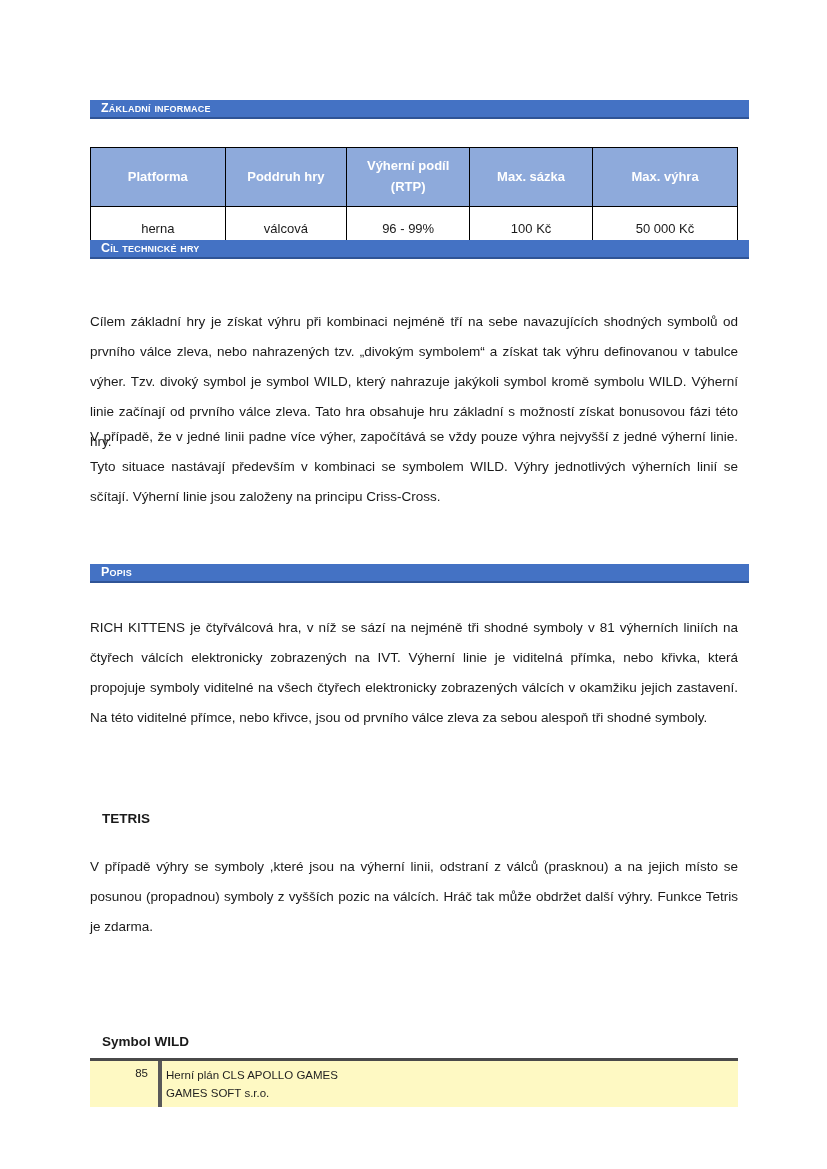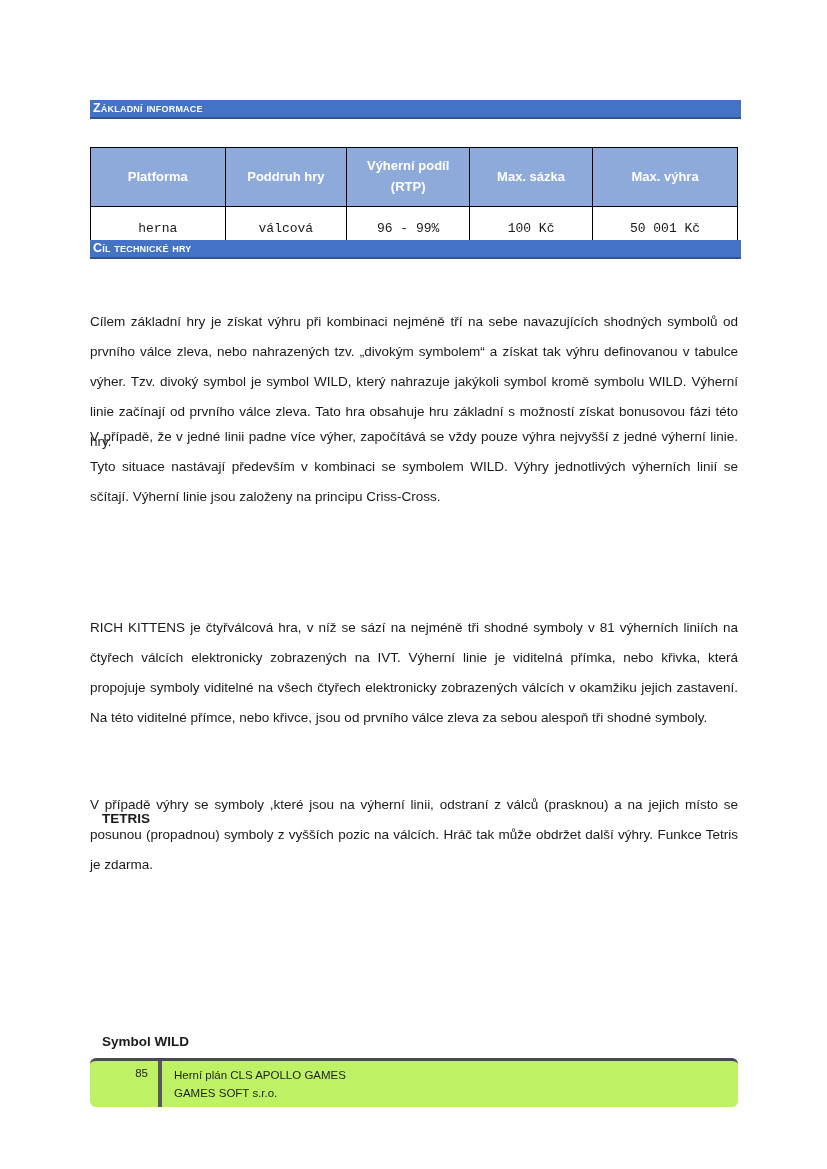--- a/index.html
+++ b/index.html
@@ -24,21 +24,21 @@
   
   .section-bar {
     height: 17px;
     background: #4472C4;
     border-bottom: 2px solid #2F5496;
     color: #ffffff;
     font-variant: small-caps;
     font-weight: 700;
     font-size: 12.5px;
     line-height: 17px;
-    padding-left: 3px;
+    padding-left: 11px;
     letter-spacing: 0.2px;
   }
   
   table.info {
     width: 648px;
     border-collapse: collapse;
     table-layout: fixed;
     margin-top: 28px;
   }
   table.info th, table.info td {
@@ -53,60 +53,58 @@
     font-size: 13px;
     height: 58px;
     line-height: 1.6;
     padding: 0 14px;
   }
   table.info td {
     background: #ffffff;
     font-size: 13px;
     height: 41px;
     font-weight: 400;
-    font-family: Liberation Mono, monospace;
   }
   
   .para {
     font-size: 13.5px;
     line-height: 30px;
     text-align: justify;
     margin: 0;
   }
   .subheading {
     font-size: 13.5px;
     font-weight: 700;
     margin: 12px;
   }
   
   .footer {
     position: absolute;
     left: 90px;
     width: 648px;
     top: 1058px;
     border-top: 3px solid #4a4a4a;
-    background: #bef264;
+    background: #fef9c3;
     height: 46px;
     display: flex;
     align-items: stretch;
-    border-radius: 6px;
   }
   .footer .page-num {
     width: 58px;
     text-align: right;
     padding: 6px 10px 0 0;
     font-size: 11.5px;
     color: #1f1f1f;
   }
   .footer .divider {
     width: 4px;
     background: #595959;
   }
   .footer .footer-text {
-    padding: 5px 0 0 12px;
+    padding: 5px 0 0 4px;
     font-size: 11.5px;
     line-height: 18px;
     color: #1f1f1f;
   }
 </style>
 </head>
 <body>
 
 <div id="page">
 
@@ -129,39 +127,40 @@
           <th>Max. sázka</th>
           <th>Max. výhra</th>
         </tr>
       </thead>
       <tbody>
         <tr>
           <td>herna</td>
           <td>válcová</td>
           <td>96 - 99%</td>
           <td>100 Kč</td>
-          <td>50 001 Kč</td>
+          <td>50 000 Kč</td>
         </tr>
       </tbody>
     </table>
   </div>
 
   <div class="block section-bar" style="top:240px">Cíl technické hry</div>
 
   <p class="block para" style="top:307px">Cílem základní hry je získat výhru při kombinaci nejméně tří na sebe navazujících shodných symbolů od prvního válce zleva, nebo nahrazených tzv. „divokým symbolem“ a získat tak výhru definovanou v tabulce výher. Tzv. divoký symbol je symbol WILD, který nahrazuje jakýkoli symbol kromě symbolu WILD. Výherní linie začínají od prvního válce zleva. Tato hra obsahuje hru základní s možností získat bonusovou fázi této hry.</p>
 
   <p class="block para" style="top:422px">V případě, že v jedné linii padne více výher, započítává se vždy pouze výhra nejvyšší z jedné výherní linie. Tyto situace nastávají především v kombinaci se symbolem WILD. Výhry jednotlivých výherních linií se sčítají. Výherní linie jsou založeny na principu Criss-Cross.</p>
 
+  <div class="block section-bar" style="top:564px">Popis</div>
 
   <p class="block para" style="top:613px">RICH KITTENS je čtyřválcová hra, v níž se sází na nejméně tři shodné symboly v 81 výherních liniích na čtyřech válcích elektronicky zobrazených na IVT. Výherní linie je viditelná přímka, nebo křivka, která propojuje symboly viditelné na všech čtyřech elektronicky zobrazených válcích v okamžiku jejich zastavení. Na této viditelné přímce, nebo křivce, jsou od prvního válce zleva za sebou alespoň tři shodné symboly.</p>
 
 
   <p class="block subheading" style="top:799px">TETRIS</p>
 
-  <p class="block para" style="top:790px">V případě výhry se symboly ,které jsou na výherní linii, odstraní z válců (prasknou) a na jejich místo se posunou (propadnou) symboly z vyšších pozic na válcích. Hráč tak může obdržet další výhry.  Funkce Tetris je zdarma.</p>
+  <p class="block para" style="top:852px">V případě výhry se symboly ,které jsou na výherní linii, odstraní z válců (prasknou) a na jejich místo se posunou (propadnou) symboly z vyšších pozic na válcích. Hráč tak může obdržet další výhry.  Funkce Tetris je zdarma.</p>
 
   <p class="block subheading" style="top:1022px">Symbol WILD</p>
 
   <div class="footer">
     <div class="page-num">85</div>
     <div class="divider"></div>
     <div class="footer-text">
       <div>Herní plán CLS APOLLO GAMES</div>
       <div>GAMES SOFT s.r.o.</div>
     </div>

